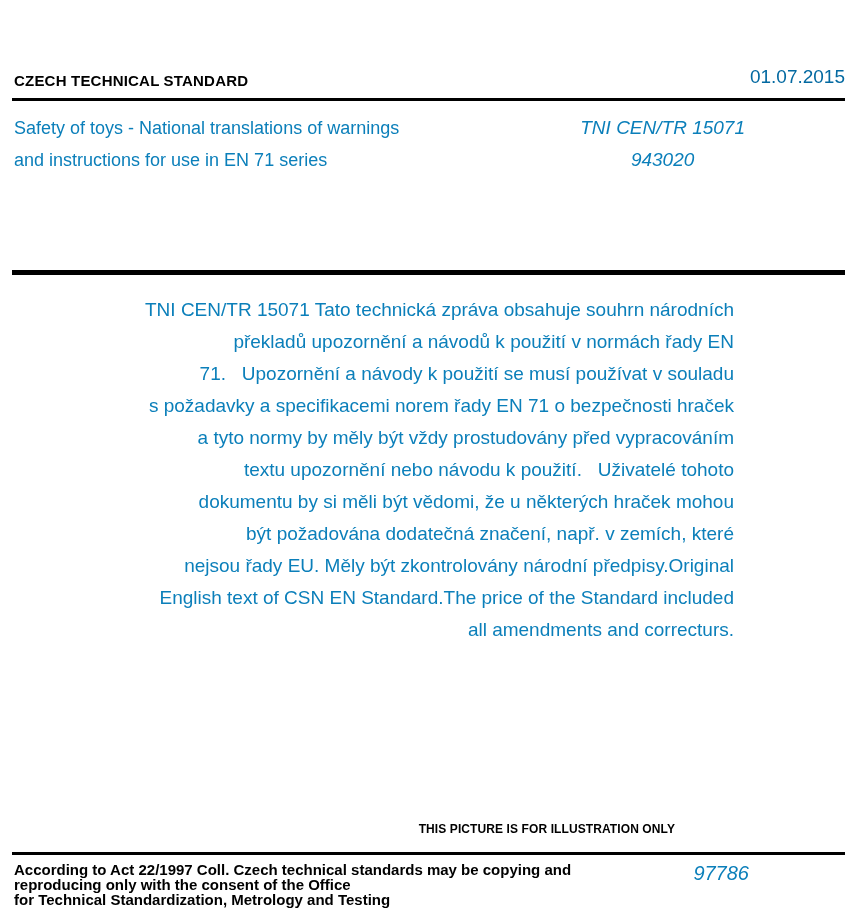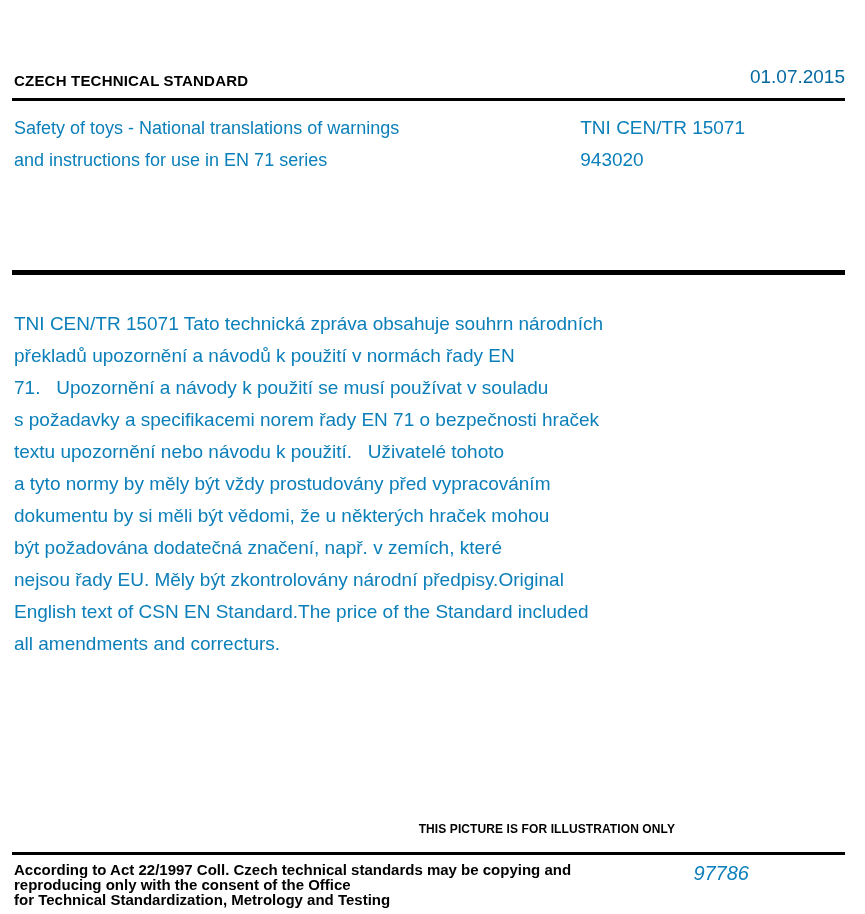--- a/index.html
+++ b/index.html
@@ -69,35 +69,37 @@
   .title-line {
     font-size: 18px;
     line-height: 32px;
     color: #0b7fba;
     white-space: nowrap;
   }
   .code-block {
     position: absolute;
     right: 20px;
     top: 112px;
-    text-align: left;
+    text-align: center;
+    font-style: italic;
   }
   .code-line {
     font-size: 19px;
     line-height: 32px;
     color: #0b7fba;
     white-space: nowrap;
   }
 
   
   .body-block {
     position: absolute;
     left: 14px;
-    top: 308px;
+    top: 294px;
     width: 720px;
+    text-align: right;
   }
   .body-line {
     font-size: 19px;
     line-height: 32px;
     color: #0b7fba;
     white-space: pre;
   }
 
   
   .illustration-note {
@@ -155,22 +157,22 @@
     <div class="code-line">943020</div>
   </div>
 
   <div class="rule rule-mid"></div>
 
   <div class="body-block">
     <div class="body-line">TNI CEN/TR 15071 Tato technická zpráva obsahuje souhrn národních</div>
     <div class="body-line">překladů upozornění a návodů k použití v normách řady EN</div>
     <div class="body-line">71.   Upozornění a návody k použití se musí používat v souladu</div>
     <div class="body-line">s požadavky a specifikacemi norem řady EN 71 o bezpečnosti hraček</div>
+    <div class="body-line">a tyto normy by měly být vždy prostudovány před vypracováním</div>
     <div class="body-line">textu upozornění nebo návodu k použití.   Uživatelé tohoto</div>
-    <div class="body-line">a tyto normy by měly být vždy prostudovány před vypracováním</div>
     <div class="body-line">dokumentu by si měli být vědomi, že u některých hraček mohou</div>
     <div class="body-line">být požadována dodatečná značení, např. v zemích, které</div>
     <div class="body-line">nejsou řady EU. Měly být zkontrolovány národní předpisy.Original</div>
     <div class="body-line">English text of CSN EN Standard.The price of the Standard included</div>
     <div class="body-line">all amendments and correcturs.</div>
   </div>
 
   <div class="illustration-note">THIS PICTURE IS FOR ILLUSTRATION ONLY</div>
 
   <div class="rule rule-bottom"></div>

